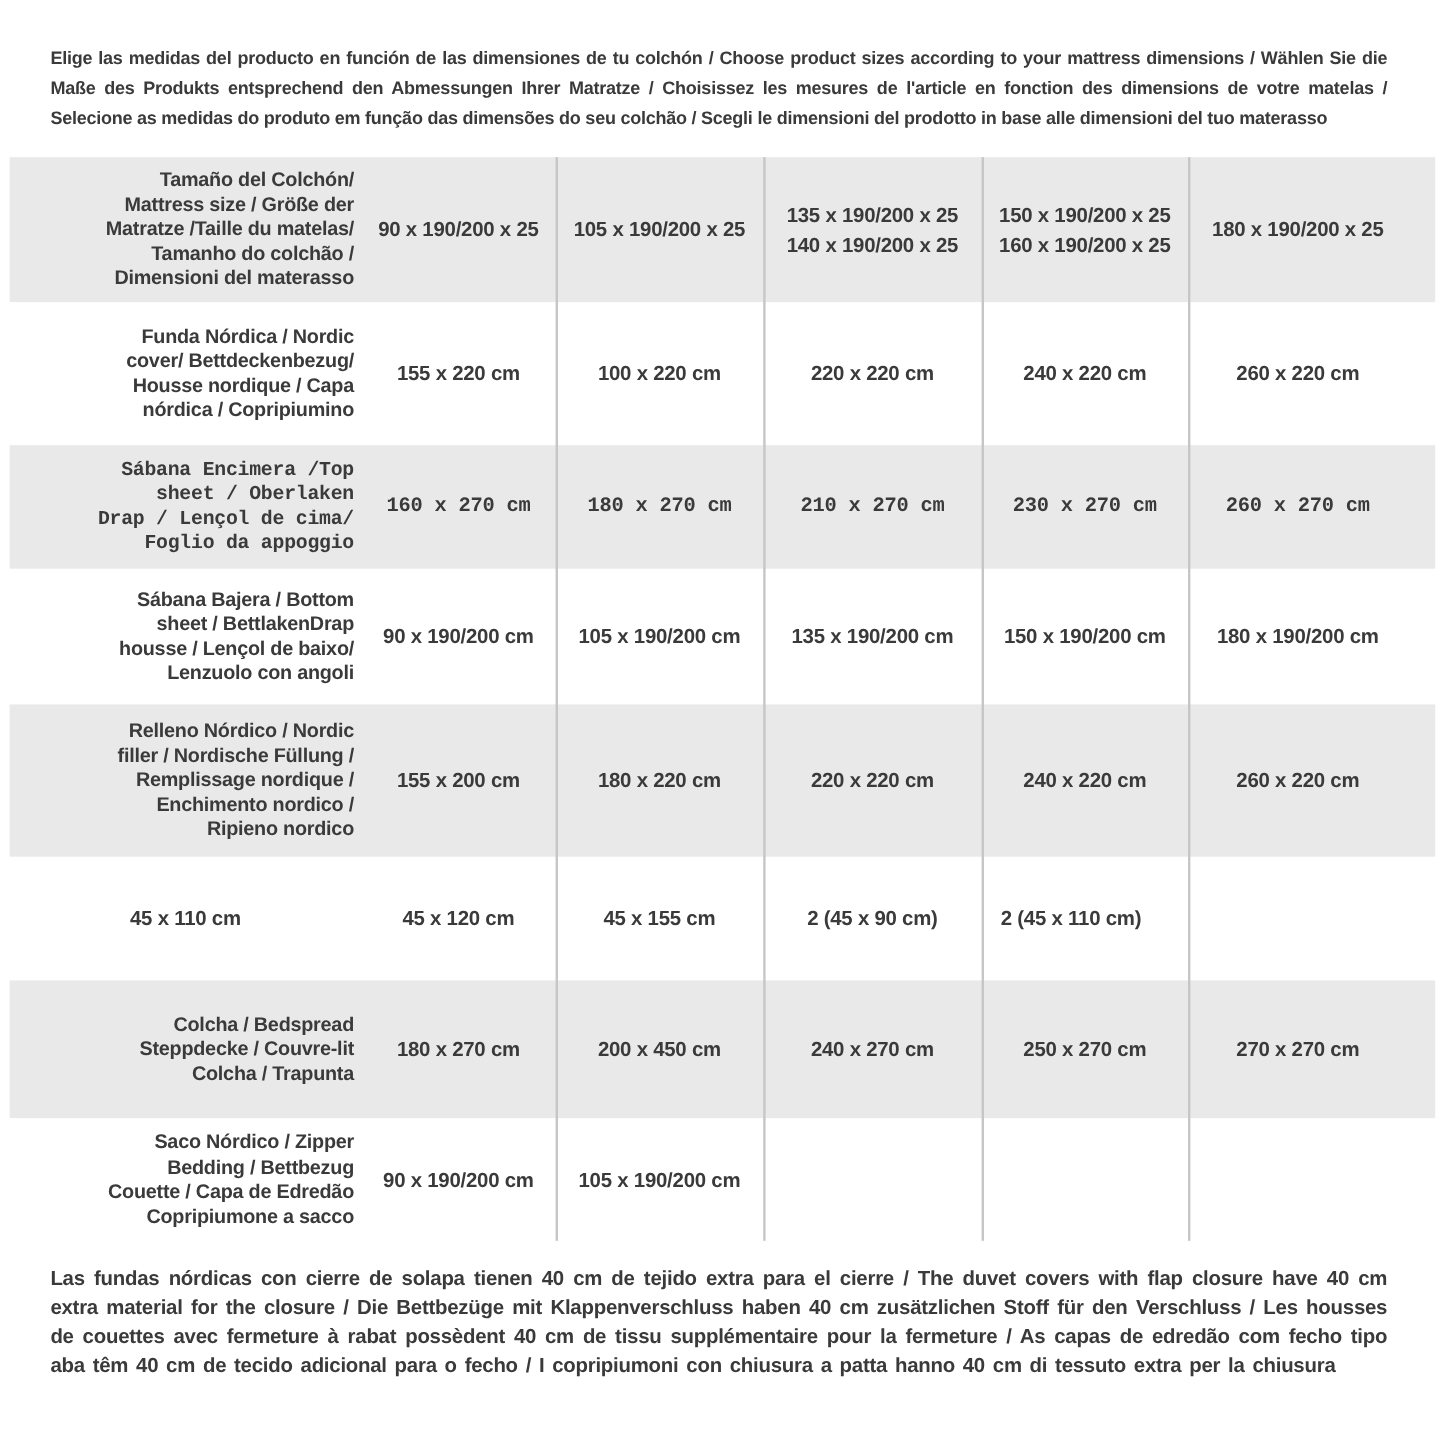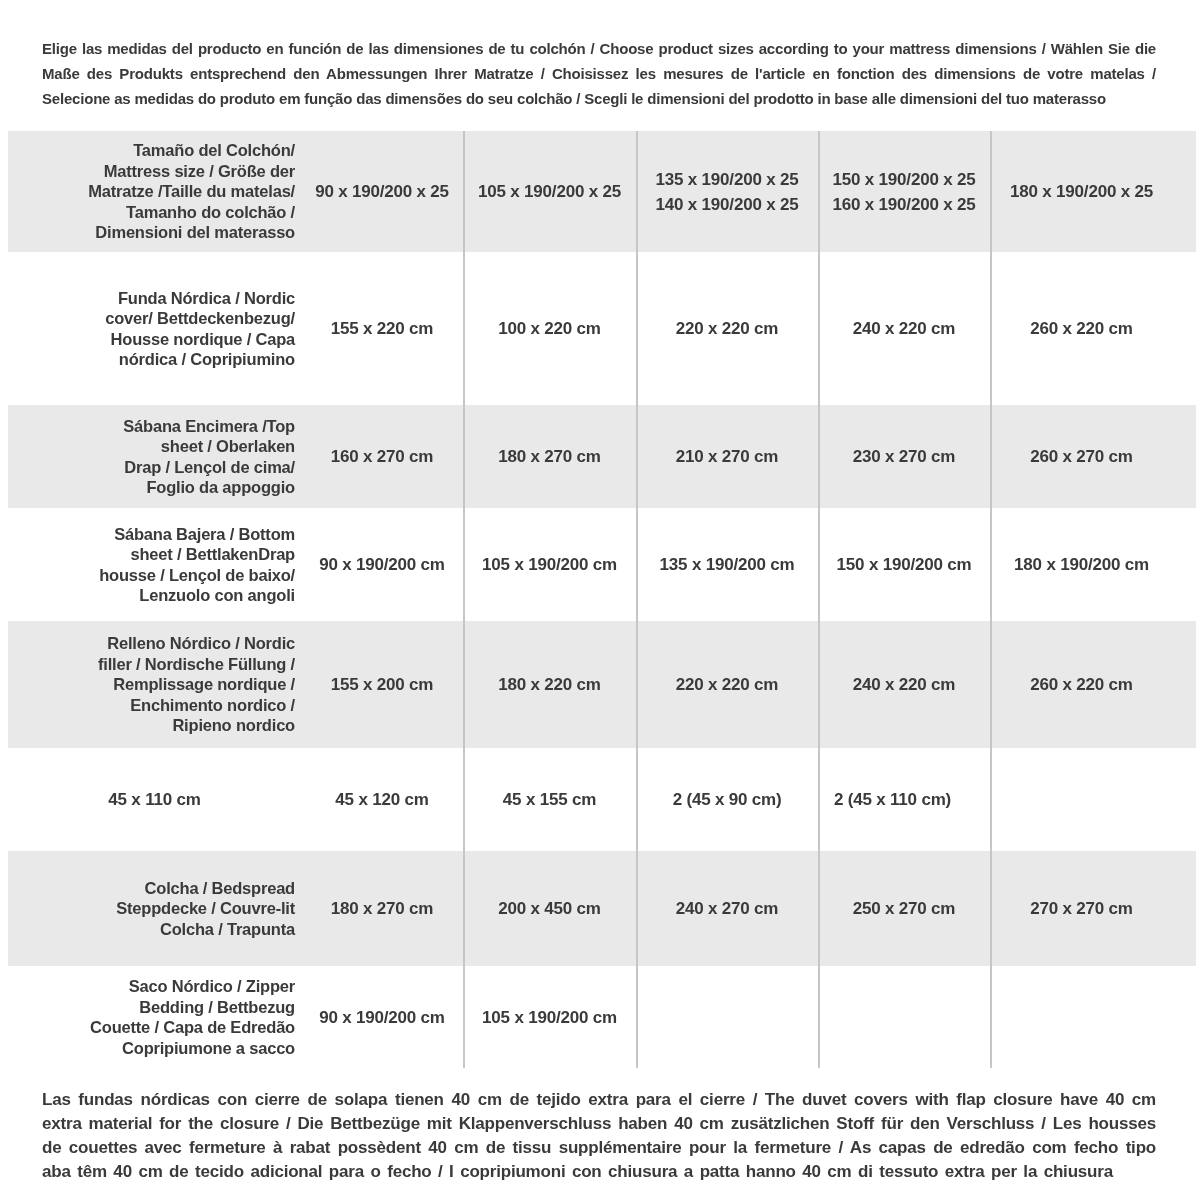--- a/index.html
+++ b/index.html
@@ -45,22 +45,22 @@
   .t-row {
     display: grid;
     grid-template-columns: 293px 162px 173px 182px 172px 1fr;
     align-items: center;
   }
   
   .t-row:nth-child(odd)  { background: var(--row-gray, #e9e9e9); }
   .t-row:nth-child(even) { background: #ffffff; }
   
   .t-row:nth-child(1) { height: 121px; }
-  .t-row:nth-child(2) { height: 153px; }
-  .t-row:nth-child(3) { height: 103px; }
+  .t-row:nth-child(2) { height: 119px; }
+  .t-row:nth-child(3) { height: 103px; font-family: Liberation Mono, monospace; }
   .t-row:nth-child(4) { height: 113px; }
   .t-row:nth-child(5) { height: 127px; }
   .t-row:nth-child(6) { height: 103px; }
   .t-row:nth-child(7) { height: 115px; }
   .t-row:nth-child(8) { height: 102px; }
   .cell {
     white-space: pre-line;
     font-weight: bold;
     letter-spacing: -0.2px;
   }

